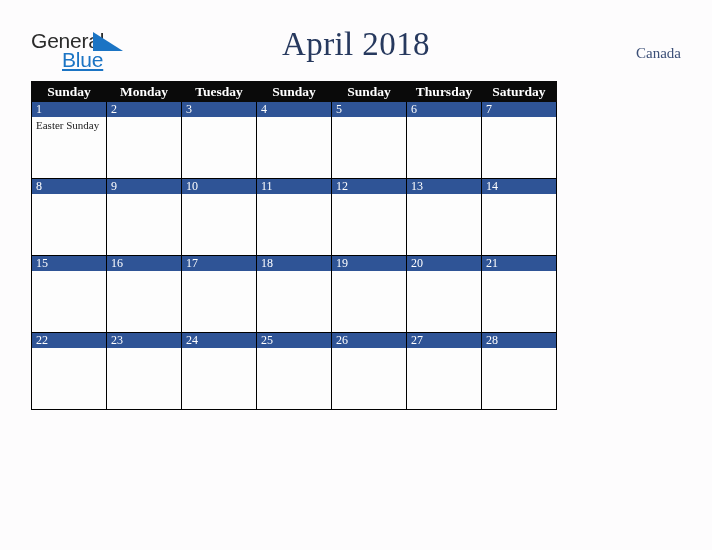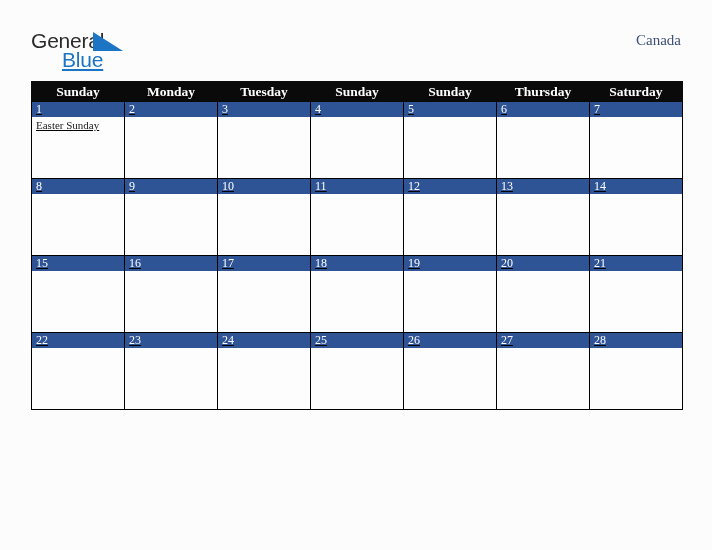--- a/index.html
+++ b/index.html
@@ -73,35 +73,34 @@
     text-align: center;
     font-family: "Liberation Serif", serif;
     font-size: 33px;
     color: #27395e;
     letter-spacing: 0.4px;
   }
 
   .country {
     position: absolute;
     right: 31px;
-    top: 32px;
+    top: 45px;
     font-family: "Liberation Serif", serif;
     font-size: 15px;
     color: #3c4f77;
   }
 
   
   .cal {
     position: absolute;
     left: 31px;
     top: 81px;
-    width: 652px;
+    width: 526px;
     border-collapse: collapse;
     table-layout: fixed;
-    text-decoration: underline;
   }
 
   .cal th {
     background: #0a0a0a;
     color: #ffffff;
     font-family: "Liberation Serif", serif;
     font-size: 13.5px;
     font-weight: bold;
     height: 19px;
     padding: 0;
@@ -155,20 +154,21 @@
     <div class="logo">
       <span class="logo-general">General</span>
       <span class="logo-triangle">
         <svg width="30" height="19" viewBox="0 0 30 19" xmlns="http://www.w3.org/2000/svg">
           <polygon points="0,0 30,19 0,19" fill="#1b74c4"></polygon>
         </svg>
       </span>
       <span class="logo-blue">Blue</span>
     </div>
 
+    <div class="title">April 2018</div>
 
     <div class="country">Canada</div>
 
   </div>
 
   <table class="cal">
     <thead>
       <tr>
         <th>Sunday</th>
         <th>Monday</th>

